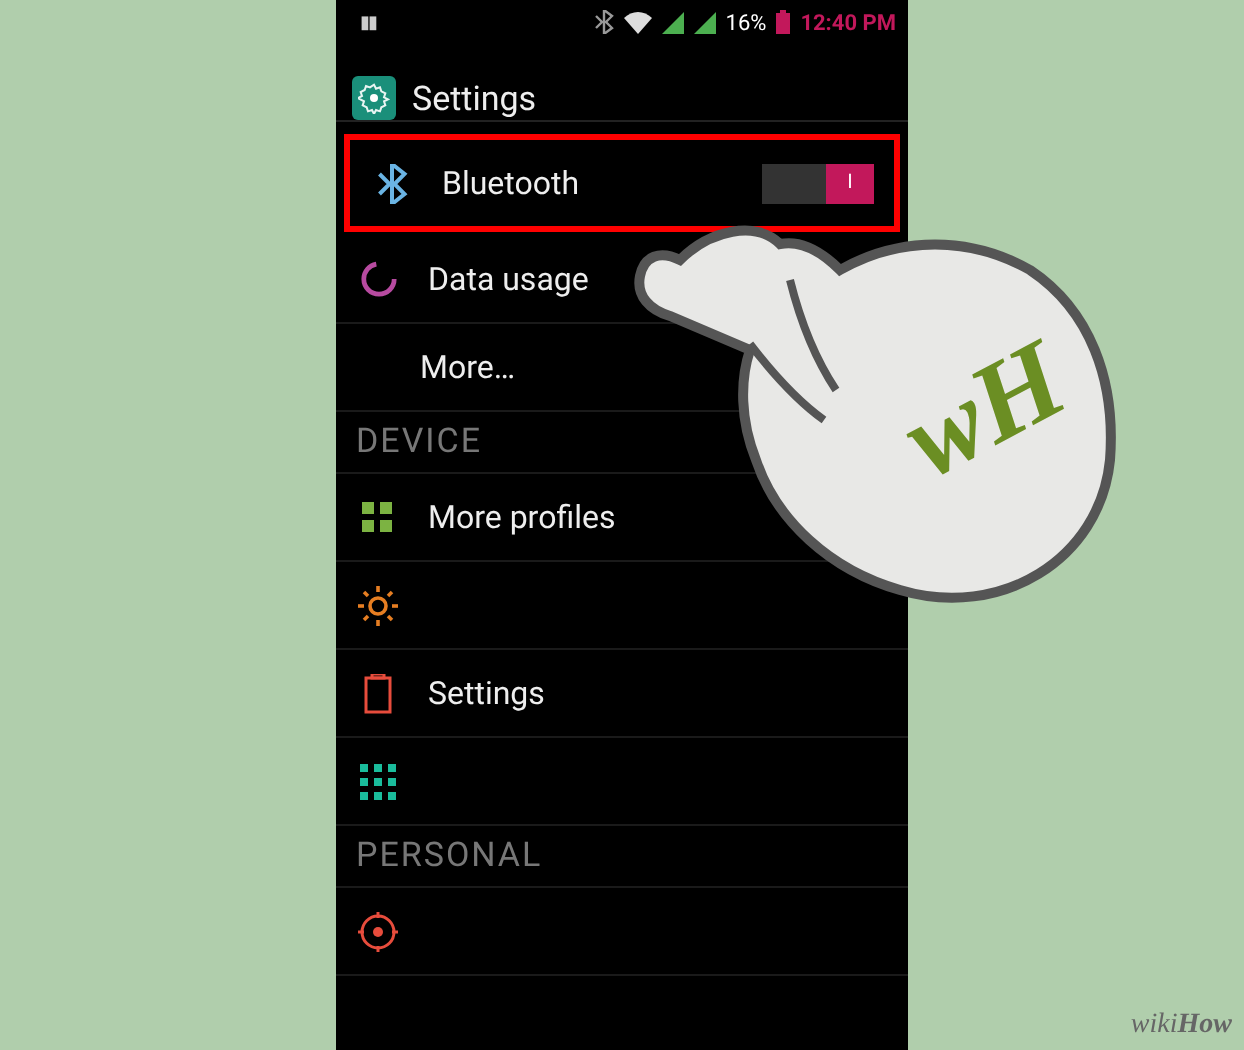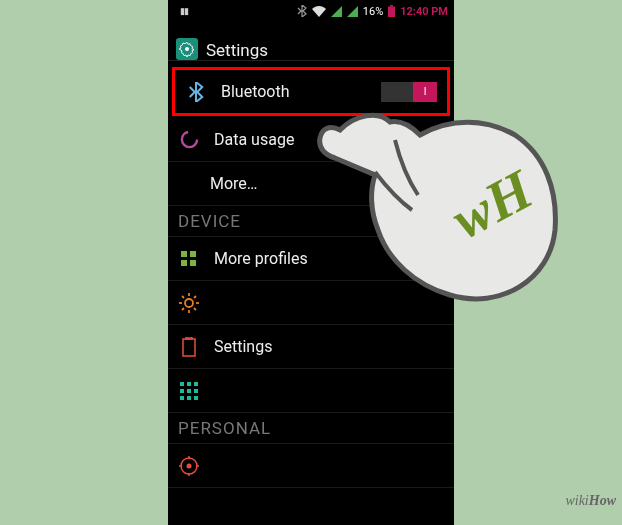--- a/index.html
+++ b/index.html
@@ -15,21 +15,21 @@
 .list{}
 .highlight{border:3px solid #f00;margin:6px 4px 2px 4px}
 .row{height:43px;display:flex;align-items:center;padding:0 10px;border-bottom:1px solid #1a1a1a;gap:14px}
 .row .ic{width:22px;display:flex;align-items:center;justify-content:center;flex-shrink:0}
 .row .lbl{font-size:16px;color:#eee;flex:1}
 .row.more .lbl{margin-left:32px}
 .sect{height:30px;display:flex;align-items:center;padding:0 10px;color:#777;font-size:17px;letter-spacing:1px;border-bottom:1px solid #1a1a1a}
 .toggle{width:56px;height:20px;background:#333;position:relative}
 .toggle .knob{position:absolute;right:0;top:0;width:24px;height:20px;background:#c2185b;display:flex;align-items:center;justify-content:center;color:#fff;font-size:10px}
 .hand{position:absolute;left:300px;top:80px;width:260px;height:280px;pointer-events:none}
-.watermark{position:absolute;right:6px;bottom:16px;font-family:Georgia,serif;font-size:14px;color:#666;font-style:italic}
+.watermark{position:absolute;right:6px;bottom:4px;font-family:Georgia,serif;font-size:14px;color:#666;font-style:italic}
 .watermark b{font-weight:bold}
 svg{display:block}
 </style>
 </head>
 <body>
 
 <div class="phone">
 
   <div class="statusbar">
     <span class="sim">▮▮</span>

